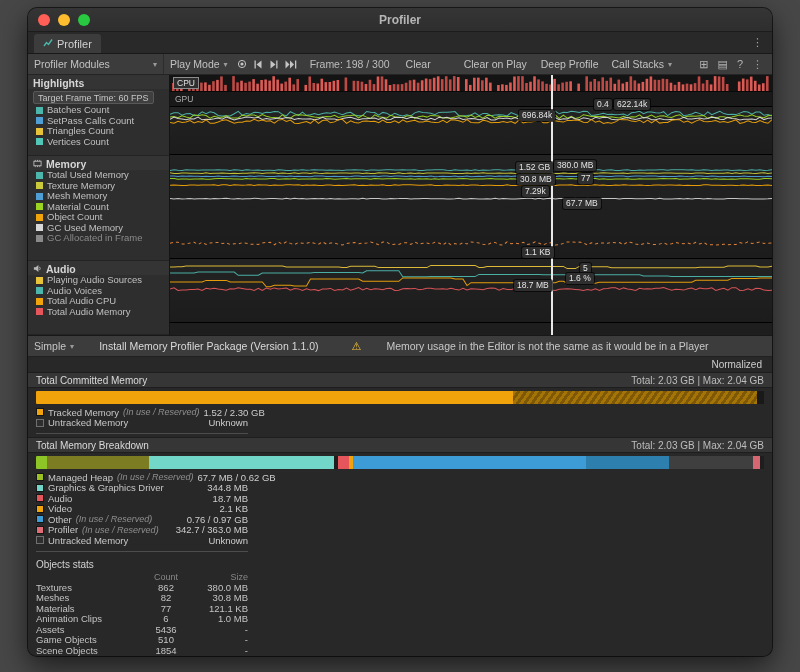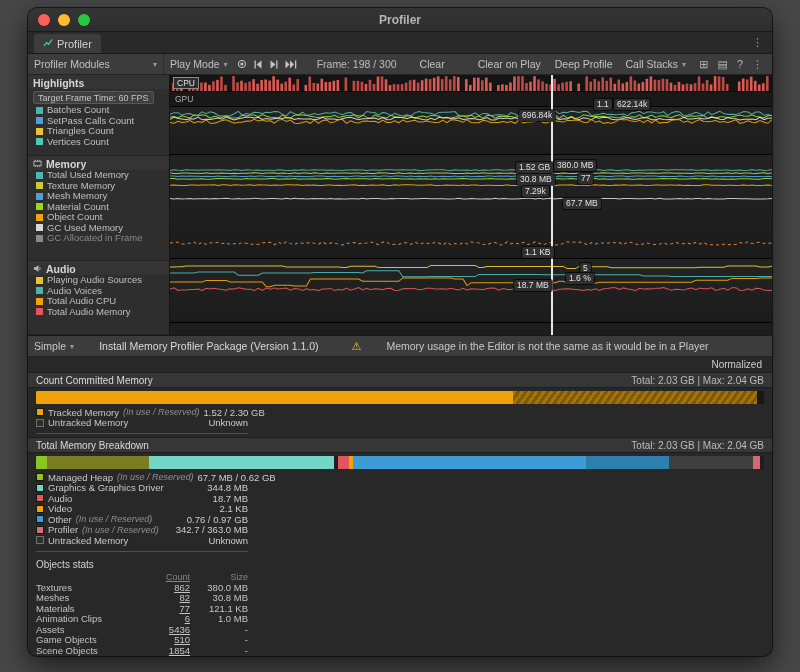--- a/index.html
+++ b/index.html
@@ -22,21 +22,21 @@
          align-items:center; gap:4px; padding:0 9px; font-size:11px; color:#d0d0d0; }
   .kebab { color:#a8a8a8; font-size:11px; line-height:11px; }
   .tab-kebab { position:absolute; right:9px; top:5px; }
   
   .toolbar { height:21px; background:#3c3c3c; border-bottom:1px solid #242424;
              display:flex; align-items:center; font-size:10.5px; color:#c2c2c2; }
   .tb-dd { display:flex; align-items:center; gap:4px; padding:0 6px; height:100%; }
   .tb-dd .arr { font-size:8px; color:#9a9a9a; }
   .tb-modules { width:136px; border-right:1px solid #2d2d2d; justify-content:space-between; }
   .tb-icon { margin:0 3px; display:flex; align-items:center; }
-  .tb-text { margin:0 16px; color:#bdbdbd; white-space:nowrap; }
+  .tb-text { margin:0 9px; color:#bdbdbd; white-space:nowrap; }
   .tb-btn { margin:0 7px; white-space:nowrap; }
   .gap-left { margin-left:26px; }
   .tb-right { margin-left:auto; display:flex; align-items:center; gap:9px; padding-right:9px; color:#b2b2b2; font-size:11px; }
   
   .content { display:flex; height:260px; background:#1e1e1e; }
   .sidebar { width:142px; background:#2e2e2e; border-right:1px solid #141414;
              display:flex; flex-direction:column; overflow:hidden; }
   .side-sec { overflow:hidden; border-bottom:1px solid #232323; }
   .sec-highlights { height:81px; } .sec-memory { height:105px; } .sec-audio { flex:1; }
   .side-head { height:14px; display:flex; align-items:center; gap:4px; padding:1px 5px 0;
@@ -90,21 +90,21 @@
   .leg-swatch.empty { background:#2e2e2e; border-color:#707070; }
   .leg-label { color:#c8c8c8; white-space:nowrap; }
   .leg-note { color:#8f8f8f; font-style:italic; font-size:9px; white-space:nowrap; }
   .leg-val { margin-left:auto; color:#cecece; white-space:nowrap; }
   .objects { margin:7px 8px 0; }
   .obj-title { font-size:10px; color:#d2d2d2; margin-bottom:2px; }
   .obj-table { width:212px; }
   .obj-row { display:flex; align-items:center; height:10.5px; }
   .obj-row.head { color:#868686; font-size:9px; }
   .obj-label { flex:1; white-space:nowrap; }
-  .obj-count { width:48px; text-align:right;text-decoration:underline; }
+  .obj-count { width:48px; text-align:center; }
   .obj-size { width:58px; text-align:right; }
   .obj-gap { height:6px; }
 </style>
 </head>
 <body>
 
 <div class="window">
 
   <div class="titlebar">
     <div class="traffic">
@@ -434,21 +434,21 @@
             </svg>
           </div>
           <div class="band" style="height: 64px;">
             <svg viewBox="0 0 600 64" width="100%" height="64" preserveAspectRatio="none">
               <polyline points="0,8.0 4,8.0 8,7.8 12,7.8 16,7.1 20,7.1 24,7.1 28,7.1 32,7.1 36,7.1 40,7.1 44,7.1 48,7.1 52,7.1 56,7.1 60,7.1 64,7.1 68,7.1 72,7.1 76,7.1 80,7.1 84,7.1 88,7.1 92,7.1 96,7.1 100,7.1 104,7.1 108,7.1 112,7.1 116,8.1 120,8.1 124,8.1 128,8.1 132,8.1 136,8.1 140,8.1 144,8.1 148,8.1 152,8.1 156,8.1 160,8.1 164,8.1 168,8.1 172,8.5 176,8.5 180,7.2 184,7.2 188,7.2 192,7.2 196,7.2 200,7.2 204,7.2 208,8.6 212,8.6 216,8.6 220,8.6 224,8.6 228,8.6 232,8.6 236,8.6 240,8.6 244,8.6 248,8.6 252,8.6 256,8.6 260,6.4 264,6.4 268,6.4 272,6.4 276,6.4 280,6.4 284,6.4 288,6.4 292,6.4 296,6.4 300,6.4 304,6.4 308,8.5 312,8.5 316,7.4 320,7.4 324,7.4 328,7.4 332,7.4 336,7.4 340,7.4 344,7.4 348,7.4 352,7.4 356,7.4 360,7.4 364,7.4 368,7.4 372,7.4 376,7.4 380,7.4 384,7.4 388,7.4 392,7.4 396,9.6 400,9.6 404,9.6 408,7.4 412,7.4 416,7.4 420,7.7 424,7.7 428,7.7 432,7.7 436,7.7 440,8.8 444,8.8 448,8.8 452,8.8 456,8.8 460,8.8 464,8.8 468,8.8 472,8.8 476,8.8 480,8.8 484,8.8 488,8.8 492,8.8 496,8.8 500,8.8 504,8.8 508,8.8 512,8.8 516,8.8 520,8.8 524,8.8 528,8.3 532,8.3 536,8.3 540,8.3 544,8.3 548,8.3 552,8.3 556,7.0 560,7.0 564,7.0 568,7.0 572,7.0 576,7.0 580,7.0 584,7.0 588,8.1 592,8.1 596,8.1 600,7.2" fill="none" stroke="#e8c33a" stroke-width="1" opacity="0.95"></polyline>
               <polyline points="0,14.1 4,14.1 8,14.1 12,14.1 16,14.1 20,14.1 24,14.1 28,13.0 32,13.0 36,13.0 40,13.0 44,13.0 48,13.0 52,13.0 56,13.0 60,13.0 64,13.0 68,16.3 72,16.3 76,16.3 80,16.3 84,16.3 88,16.3 92,14.0 96,14.0 100,14.0 104,14.0 108,14.0 112,14.0 116,14.0 120,14.0 124,14.0 128,14.0 132,14.0 136,14.0 140,14.0 144,13.5 148,13.5 152,13.5 156,13.5 160,13.5 164,13.5 168,13.5 172,13.5 176,13.5 180,13.5 184,13.5 188,13.5 192,13.9 196,11.7 200,11.7 204,11.7 208,11.7 212,11.7 216,11.7 220,11.7 224,11.7 228,11.7 232,17.7 236,17.7 240,17.7 244,17.7 248,17.7 252,17.7 256,17.7 260,17.6 264,17.6 268,17.6 272,17.6 276,17.6 280,17.6 284,17.6 288,17.6 292,17.6 296,17.6 300,17.6 304,17.6 308,15.4 312,15.4 316,15.4 320,15.4 324,15.4 328,15.4 332,15.4 336,15.4 340,15.4 344,15.4 348,15.5 352,15.5 356,15.5 360,15.5 364,15.5 368,15.5 372,15.7 376,15.7 380,15.7 384,15.7 388,15.7 392,15.7 396,15.7 400,15.7 404,15.7 408,15.7 412,15.7 416,15.7 420,15.7 424,15.7 428,15.7 432,15.7 436,15.7 440,15.7 444,15.7 448,15.7 452,15.7 456,15.7 460,15.7 464,15.7 468,15.7 472,17.0 476,17.0 480,17.0 484,17.0 488,17.0 492,17.0 496,17.0 500,17.5 504,17.5 508,17.5 512,17.5 516,17.5 520,17.5 524,17.5 528,17.5 532,17.5 536,17.5 540,17.5 544,17.5 548,17.5 552,17.5 556,17.5 560,17.5 564,17.5 568,17.5 572,17.5 576,17.5 580,17.5 584,17.5 588,17.5 592,17.5 596,17.5 600,17.5" fill="none" stroke="#4db6ac" stroke-width="1" opacity="0.95"></polyline>
               <polyline points="0,23.0 4,23.0 8,23.0 12,23.0 16,23.0 20,23.0 24,23.0 28,23.0 32,23.0 36,21.4 40,21.4 44,21.4 48,21.4 52,21.4 56,21.4 60,22.9 64,22.9 68,22.9 72,22.9 76,22.9 80,22.9 84,22.9 88,22.9 92,22.9 96,27.8 100,27.8 104,26.2 108,26.2 112,26.2 116,26.2 120,26.2 124,27.1 128,27.1 132,27.1 136,27.1 140,20.1 144,20.1 148,20.1 152,20.1 156,20.1 160,20.1 164,20.1 168,20.1 172,20.1 176,20.1 180,20.1 184,20.1 188,20.1 192,22.3 196,22.3 200,22.3 204,22.3 208,22.3 212,22.3 216,22.3 220,22.3 224,22.3 228,22.3 232,18.9 236,18.9 240,18.9 244,18.9 248,18.9 252,18.9 256,18.9 260,18.9 264,18.9 268,18.9 272,18.9 276,18.9 280,18.9 284,20.0 288,20.0 292,20.0 296,26.6 300,23.7 304,23.7 308,23.7 312,23.7 316,23.7 320,23.7 324,23.7 328,23.7 332,23.7 336,23.7 340,23.7 344,23.7 348,23.7 352,23.7 356,23.7 360,23.7 364,23.7 368,23.7 372,23.7 376,23.7 380,23.7 384,23.7 388,22.2 392,22.2 396,24.2 400,24.2 404,24.2 408,24.2 412,24.2 416,24.2 420,24.2 424,24.2 428,23.2 432,23.2 436,23.2 440,23.2 444,23.2 448,23.2 452,23.2 456,23.2 460,23.2 464,23.2 468,23.2 472,23.2 476,23.2 480,23.2 484,23.2 488,23.2 492,23.2 496,23.2 500,23.2 504,23.2 508,23.2 512,23.2 516,23.2 520,23.2 524,21.2 528,21.2 532,21.2 536,21.2 540,21.2 544,21.2 548,21.2 552,21.2 556,21.2 560,19.4 564,19.4 568,19.4 572,19.4 576,19.4 580,19.4 584,19.4 588,18.9 592,18.9 596,18.9 600,18.9" fill="none" stroke="#f0a30a" stroke-width="1" opacity="0.95"></polyline>
               <polyline points="0,29.9 4,28.8 8,31.5 12,31.0 16,30.9 20,30.6 24,30.4 28,30.1 32,31.4 36,29.3 40,29.9 44,29.3 48,30.0 52,30.4 56,31.3 60,29.8 64,30.0 68,28.7 72,29.5 76,30.3 80,30.2 84,31.4 88,29.3 92,31.4 96,29.0 100,30.3 104,28.9 108,30.0 112,29.6 116,29.0 120,31.3 124,29.6 128,29.9 132,31.5 136,29.8 140,30.9 144,30.5 148,31.6 152,30.0 156,29.9 160,29.4 164,31.5 168,30.4 172,31.0 176,29.0 180,31.2 184,30.0 188,28.6 192,30.9 196,29.4 200,30.8 204,29.7 208,30.1 212,30.8 216,29.6 220,29.2 224,31.5 228,31.2 232,29.7 236,29.4 240,29.7 244,29.4 248,30.8 252,30.2 256,29.3 260,29.3 264,30.0 268,29.9 272,29.8 276,30.3 280,29.2 284,30.3 288,31.1 292,29.4 296,30.9 300,29.8 304,29.9 308,30.2 312,30.7 316,29.6 320,29.0 324,29.3 328,31.1 332,29.6 336,30.4 340,30.6 344,29.6 348,31.4 352,30.7 356,29.5 360,31.1 364,29.4 368,31.2 372,30.1 376,30.8 380,31.0 384,31.6 388,30.3 392,29.9 396,29.8 400,30.0 404,30.4 408,30.8 412,31.4 416,30.5 420,31.2 424,29.8 428,31.4 432,29.7 436,29.5 440,28.7 444,28.7 448,30.5 452,28.9 456,30.1 460,30.4 464,31.5 468,29.2 472,30.1 476,29.7 480,29.9 484,29.3 488,29.3 492,28.6 496,29.9 500,31.3 504,30.2 508,30.4 512,31.1 516,29.7 520,29.0 524,30.7 528,29.0 532,29.8 536,29.8 540,28.8 544,31.5 548,30.2 552,29.2 556,31.2 560,28.7 564,28.7 568,31.5 572,31.2 576,29.8 580,31.3 584,29.3 588,29.6 592,31.1 596,31.5 600,31.3" fill="none" stroke="#e4565b" stroke-width="1" opacity="0.95"></polyline>
             </svg>
           </div>
-          <div class="badge" style="left: 424px; top: -8px;">1.1</div>
+          <div class="badge" style="left: 424px; top: -8px;">0.4</div>
           <div class="badge" style="left: 444px; top: -8px;">622.14k</div>
           <div class="badge" style="left: 349px; top: 3px;">696.84k</div>
           <div class="badge" style="left: 346px; top: 55px; text-align: right;">1.52 GB</div>
           <div class="badge" style="left: 384px; top: 53px;">380.0 MB</div>
           <div class="badge" style="left: 347px; top: 67px;">30.8 MB</div>
           <div class="badge" style="left: 408px; top: 66px;">77</div>
           <div class="badge" style="left: 352px; top: 79px;">7.29k</div>
           <div class="badge" style="left: 381px; top: 91px; margin-left: 12px;">67.7 MB</div>
           <div class="badge" style="left: 352px; top: 140px;">1.1 KB</div>
           <div class="badge" style="left: 410px; top: 156px;">5</div>
@@ -468,21 +468,21 @@
     <span class="warn-icon">⚠</span>
     <span class="warn-text">Memory usage in the Editor is not the same as it would be in a Player</span>
   </div>
 
   <div class="mem-panel">
     <div class="norm-row">
       <span>Normalized</span>
     </div>
 
     <div class="sec-header">
-      <span>Count Committed Memory</span>
+      <span>Total Committed Memory</span>
       <span class="totals">Total: 2.03 GB | Max: 2.04 GB</span>
     </div>
     <div class="membar">
       <span class="cm-used" id="cm-used" style="width: 65.5%;"></span>
       <span class="cm-res" id="cm-res" style="width: 33.5%;"></span>
       <span class="cm-tail"></span>
     </div>
     <div class="legend" id="committed-legend">
         <div class="leg-row">
           <span class="leg-swatch" style="background: rgb(240, 163, 10);"></span>

